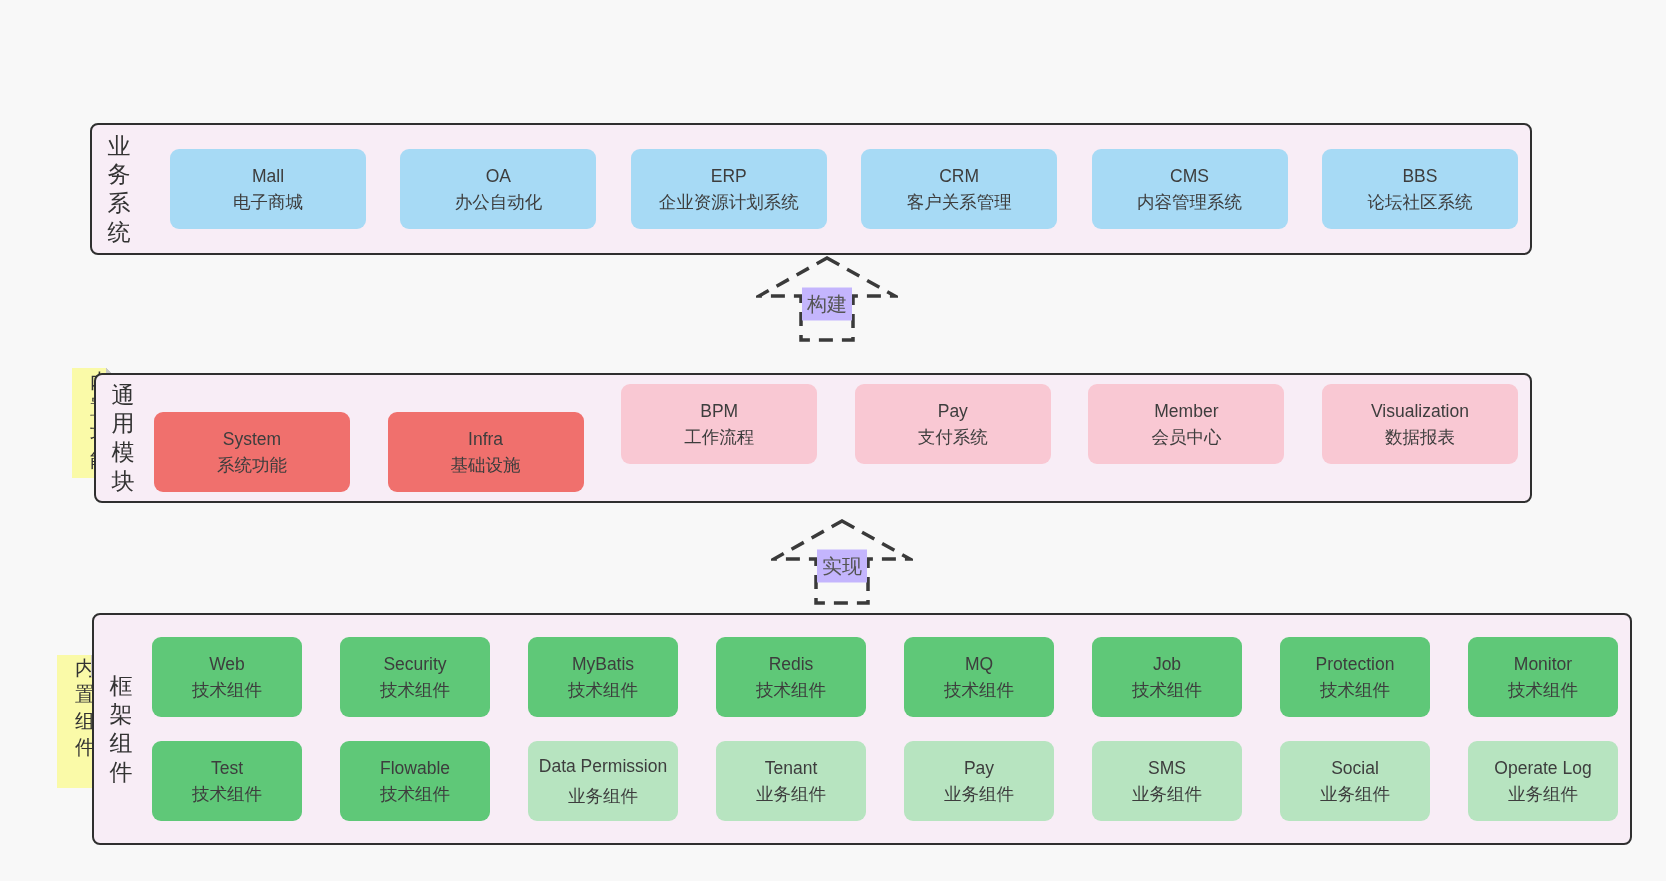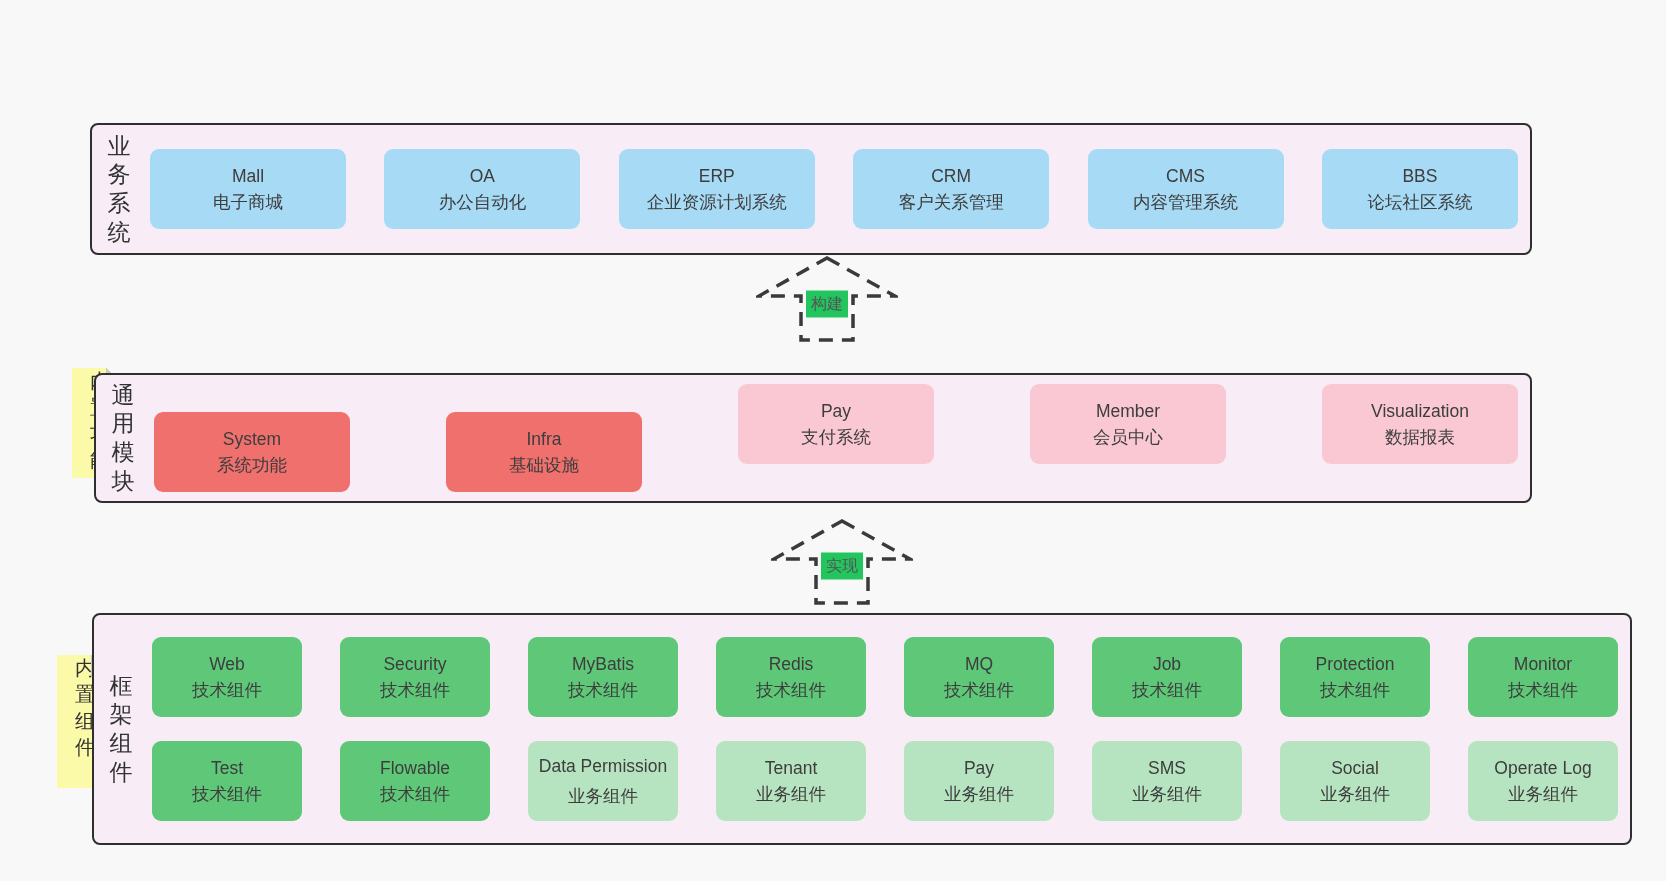--- a/index.html
+++ b/index.html
@@ -14,21 +14,21 @@
   
   .layer{
     position:absolute;
     background:#f8edf6;
     border:2px solid #2f2f2f;
     border-radius:8px;
     display:flex;
     box-sizing:border-box;
     z-index:2;
   }
-  .layer-business{left:90px;top:123px;width:1442px;height:132px;}
+  .layer-business{left:90px;top:123px;width:1442px;height:132px;gap:20px;}
   .layer-modules{left:94px;top:373px;width:1438px;height:130px;}
   .layer-framework{left:92px;top:613px;width:1540px;height:232px;}
 
   .layer-label{
     width:54px;
     display:flex;align-items:center;justify-content:center;
     font-size:23px;color:#333;
     flex:none;
   }
   .layer-label span{
@@ -88,22 +88,22 @@
   }
   .note-features{left:40px;top:368px;height:110px;}
   .note-components{left:25px;top:655px;height:133px;}
 
   
   .arrow{position:absolute;z-index:3;}
   .arrow-build{left:756px;top:255px;}
   .arrow-implement{left:771px;top:518px;}
   .arrow-label{
     position:absolute;z-index:4;
-    background:#22c55e;
-    font-size:16px;color:#555;
+    background:#c4b5fd;
+    font-size:20px;color:#555;
     padding:3px 5px;
     transform:translate(-50%,-50%);
     white-space:nowrap;
   }
   .arrow-label-build{left:827px;top:304px;}
   .arrow-label-implement{left:842px;top:566px;}
 </style>
 </head>
 <body>
 
@@ -160,20 +160,24 @@
       <div class="row">
         <div class="box wide red">
           <div>System</div>
           <div>系统功能</div>
         </div>
         <div class="box wide red">
           <div>Infra</div>
           <div>基础设施</div>
         </div>
         <div class="box wide pink">
+          <div>BPM</div>
+          <div>工作流程</div>
+        </div>
+        <div class="box wide pink">
           <div>Pay</div>
           <div>支付系统</div>
         </div>
         <div class="box wide pink">
           <div>Member</div>
           <div>会员中心</div>
         </div>
         <div class="box wide pink">
           <div>Visualization</div>
           <div>数据报表</div>

